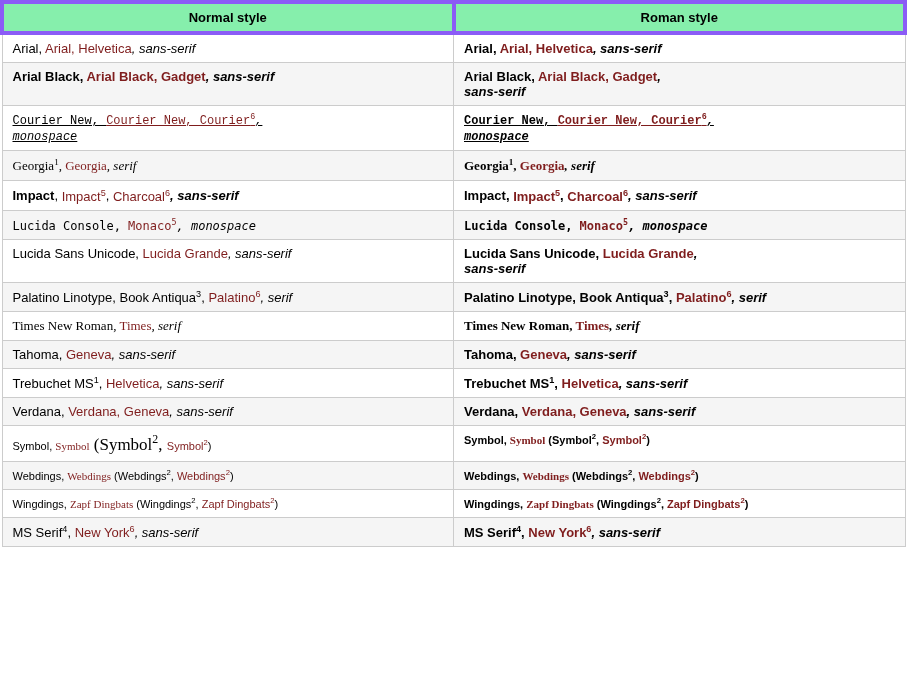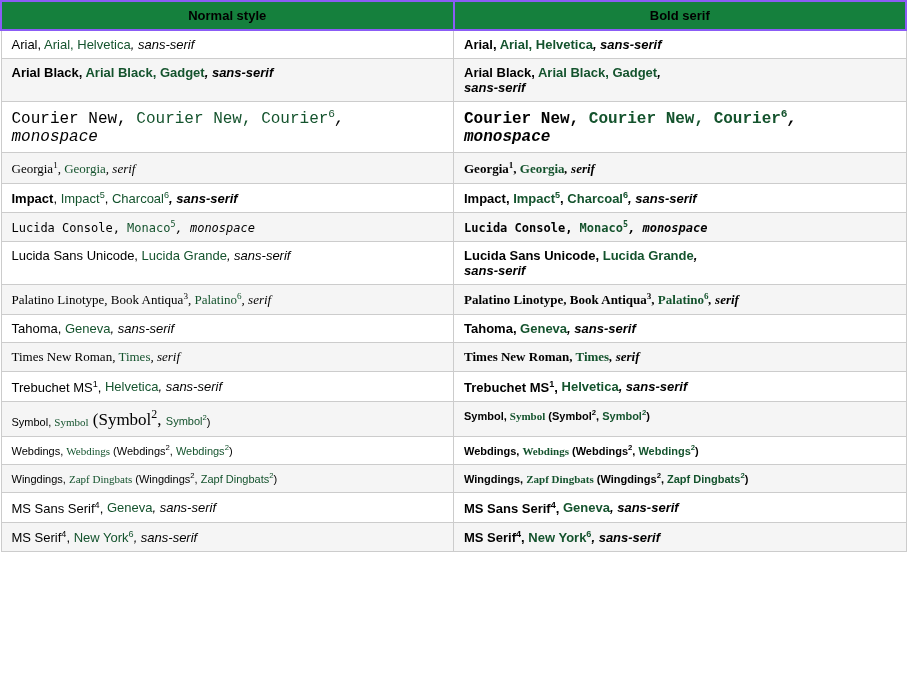--- a/index.html
+++ b/index.html
@@ -8,70 +8,70 @@
       font-size: 13px;
       background: #fff;
       width: 907px;
     }
     table {
       width: 907px;
       border-collapse: collapse;
       table-layout: fixed;
     }
     th {
-      background: #15803d;
-      border: 2px solid #8b5cf6;
+      background: #86efac;
+      border: 4px solid #8b5cf6;
       padding: 6px 10px;
       text-align: center;
       font-weight: bold;
       font-size: 13px;
     }
     td {
       border: 1px solid #ccc;
       padding: 6px 10px;
       vertical-align: top;
       width: 50%;
     }
     tr:nth-child(even) td {
       background: #f5f5f5;
     }
     tr:nth-child(odd) td {
       background: #fff;
     }
-    .blue { color: #14532d; }
+    .blue { color: #7f1d1d; }
     sup { font-size: 0.7em; vertical-align: super; }
 
     
     .f-arial { font-family: Arial, Helvetica, sans-serif; }
     .f-arial-black { font-family: "Arial Black", Gadget, sans-serif; }
     .f-comic { font-family: "Comic Sans MS", cursive; }
-    .f-courier { font-family: "Courier New", Courier, monospace; font-size: 16px; }
+    .f-courier { font-family: "Courier New", Courier, monospace; font-size: 12px; text-decoration: underline; }
     .f-georgia { font-family: Georgia, serif; margin-top: 24px; }
     .f-impact { font-family: Impact, Charcoal, sans-serif; text-align: center; }
     .f-lucida-console { font-family: "Lucida Console", Monaco, monospace; font-size: 12px; }
     .f-lucida-sans { font-family: "Lucida Sans Unicode", "Lucida Grande", sans-serif; }
-    .f-palatino { font-family: Liberation Serif, serif; }
+    .f-palatino { font-family: Liberation Sans, sans-serif; }
     .f-tahoma { font-family: Tahoma, Geneva, sans-serif; }
     .f-times { font-family: "Times New Roman", Times, serif; }
     .f-trebuchet { font-family: "Trebuchet MS", Helvetica, sans-serif; text-align: center; }
     .f-verdana { font-family: Verdana, Geneva, sans-serif; }
     .f-ms-sans { font-family: "MS Sans Serif", Geneva, sans-serif; }
     .f-ms-serif { font-family: "MS Serif", "New York", sans-serif; }
 
     .bold { font-weight: bold; }
     .italic { font-style: italic; }
   </style>
 </head>
 <body>
 
 <table>
   <thead>
     <tr>
       <th>Normal style</th>
-      <th>Bold serif</th>
+      <th>Roman style</th>
     </tr>
   </thead>
   <tbody>
 
     <tr>
       <td>
         <span class="f-arial">Arial, </span><span class="f-arial blue">Arial, Helvetica</span><span class="f-arial italic">, sans-serif</span>
       </td>
       <td>
         <span class="f-arial bold">Arial, </span><span class="f-arial bold blue">Arial, Helvetica</span><span class="f-arial bold italic">, sans-serif</span>
@@ -137,45 +137,53 @@
       <td>
         <span class="f-palatino">Palatino Linotype, Book Antiqua<sup>3</sup>, </span><span class="f-palatino blue">Palatino<sup>6</sup></span><span class="f-palatino italic">, serif</span>
       </td>
       <td>
         <span class="f-palatino bold">Palatino Linotype, Book Antiqua<sup>3</sup>, </span><span class="f-palatino bold blue">Palatino<sup>6</sup></span><span class="f-palatino bold italic">, serif</span>
       </td>
     </tr>
 
     <tr>
       <td>
+        <span class="f-times">Times New Roman, </span><span class="f-times blue">Times</span><span class="f-times italic">, serif</span>
+      </td>
+      <td>
+        <span class="f-times bold">Times New Roman, </span><span class="f-times bold blue">Times</span><span class="f-times bold italic">, serif</span>
+      </td>
+    </tr>
+
+    <tr>
+      <td>
         <span class="f-tahoma">Tahoma, </span><span class="f-tahoma blue">Geneva</span><span class="f-tahoma italic">, sans-serif</span>
       </td>
       <td>
         <span class="f-tahoma bold">Tahoma, </span><span class="f-tahoma bold blue">Geneva</span><span class="f-tahoma bold italic">, sans-serif</span>
       </td>
     </tr>
 
     <tr>
       <td>
-        <span class="f-times">Times New Roman, </span><span class="f-times blue">Times</span><span class="f-times italic">, serif</span>
-      </td>
-      <td>
-        <span class="f-times bold">Times New Roman, </span><span class="f-times bold blue">Times</span><span class="f-times bold italic">, serif</span>
-      </td>
-    </tr>
-
-    <tr>
-      <td>
         <span class="f-trebuchet">Trebuchet MS<sup>1</sup>, </span><span class="f-trebuchet blue">Helvetica</span><span class="f-trebuchet italic">, sans-serif</span>
       </td>
       <td>
         <span class="f-trebuchet bold">Trebuchet MS<sup>1</sup>, </span><span class="f-trebuchet bold blue">Helvetica</span><span class="f-trebuchet bold italic">, sans-serif</span>
       </td>
     </tr>
 
+    <tr>
+      <td>
+        <span class="f-verdana">Verdana, </span><span class="f-verdana blue">Verdana, Geneva</span><span class="f-verdana italic">, sans-serif</span>
+      </td>
+      <td>
+        <span class="f-verdana bold">Verdana, </span><span class="f-verdana bold blue">Verdana, Geneva</span><span class="f-verdana bold italic">, sans-serif</span>
+      </td>
+    </tr>
 
     <tr>
       <td>
         <span style="font-family:Arial;font-size:11px">Symbol, </span><span class="blue" style="font-family:Symbol;font-size:11px">Symbol</span><span style="font-family:Liberation Serif, serif;font-size:17px"> (Symbol<sup>2</sup>, </span><span class="blue" style="font-family:Arial;font-size:11px">Symbol<sup>2</sup></span><span style="font-family:Arial;font-size:11px">)</span>
       </td>
       <td>
         <span class="bold" style="font-family:Arial;font-size:11px">Symbol, </span><span class="bold blue" style="font-family:Symbol;font-size:11px">Symbol</span><span class="bold" style="font-family:Arial;font-size:11px"> (Symbol<sup>2</sup>, </span><span class="bold blue" style="font-family:Arial;font-size:11px">Symbol<sup>2</sup></span><span class="bold" style="font-family:Arial;font-size:11px">)</span>
       </td>
     </tr>
 
@@ -190,28 +198,20 @@
 
     <tr>
       <td>
         <span style="font-family:Arial;font-size:11px">Wingdings, </span><span class="blue" style="font-family:'Zapf Dingbats';font-size:11px">Zapf Dingbats</span><span style="font-family:Arial;font-size:11px"> (Wingdings<sup>2</sup>, </span><span class="blue" style="font-family:Arial;font-size:11px">Zapf Dingbats<sup>2</sup></span><span style="font-family:Arial;font-size:11px">)</span>
       </td>
       <td>
         <span class="bold" style="font-family:Arial;font-size:11px">Wingdings, </span><span class="bold blue" style="font-family:'Zapf Dingbats';font-size:11px">Zapf Dingbats</span><span class="bold" style="font-family:Arial;font-size:11px"> (Wingdings<sup>2</sup>, </span><span class="bold blue" style="font-family:Arial;font-size:11px">Zapf Dingbats<sup>2</sup></span><span class="bold" style="font-family:Arial;font-size:11px">)</span>
       </td>
     </tr>
 
-    <tr>
-      <td>
-        <span class="f-ms-sans">MS Sans Serif<sup>4</sup>, </span><span class="f-ms-sans blue">Geneva</span><span class="f-ms-sans italic">, sans-serif</span>
-      </td>
-      <td>
-        <span class="f-ms-sans bold">MS Sans Serif<sup>4</sup>, </span><span class="f-ms-sans bold blue">Geneva</span><span class="f-ms-sans bold italic">, sans-serif</span>
-      </td>
-    </tr>
 
     <tr>
       <td>
         <span class="f-ms-serif">MS Serif<sup>4</sup>, </span><span class="f-ms-serif blue">New York<sup>6</sup></span><span class="f-ms-serif italic">, sans-serif</span>
       </td>
       <td>
         <span class="f-ms-serif bold">MS Serif<sup>4</sup>, </span><span class="f-ms-serif bold blue">New York<sup>6</sup></span><span class="f-ms-serif bold italic">, sans-serif</span>
       </td>
     </tr>
   </tbody>

